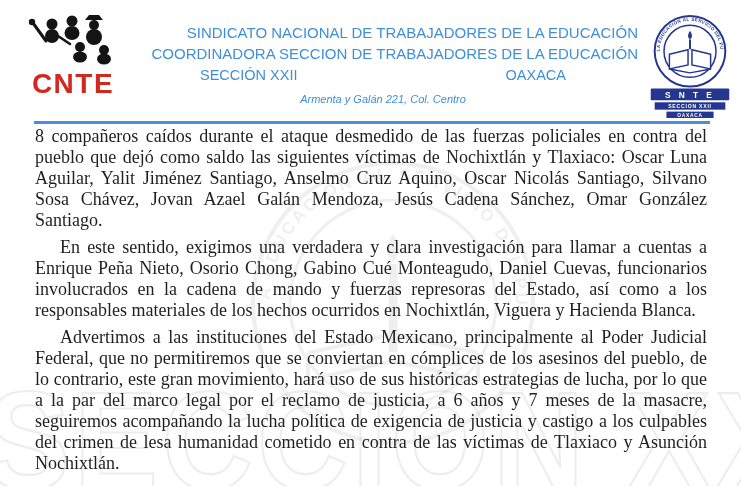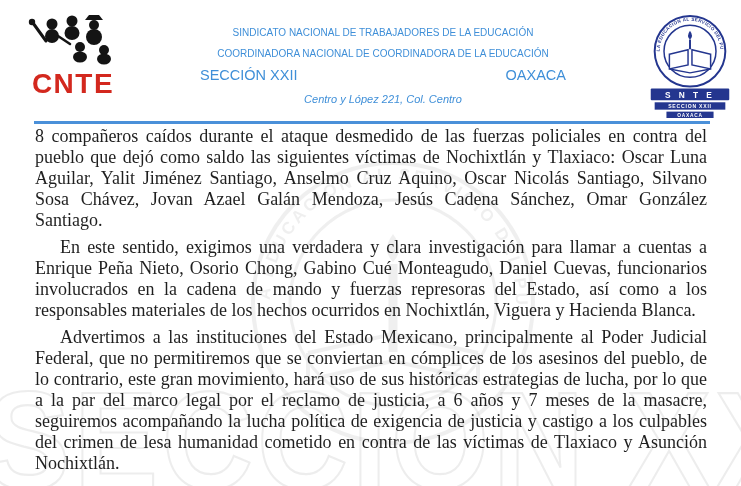--- a/index.html
+++ b/index.html
@@ -25,21 +25,21 @@
     color:transparent;-webkit-text-stroke:2px var(--watermark-gray);
     opacity:.15;transform:scaleY(1.1);transform-origin:top left;
   }
   
   .letterhead{position:absolute;left:0;top:0;width:741px;height:122px;z-index:3;}
   .cnte-logo{position:absolute;left:24px;top:14px;width:96px;height:84px;}
   .cnte-ink{fill:#141414;}
   .cnte-ink-stroke{stroke:#141414;fill:none;stroke-linecap:round;}
   .cnte-text{fill:var(--cnte-red);font-family:"Liberation Sans",sans-serif;font-weight:bold;}
   .header-center{position:absolute;left:128px;top:22px;width:510px;text-align:center;color:var(--header-blue);}
-  .org-line{font-size:10px;line-height:21px;white-space:nowrap;}
+  .org-line{font-size:15px;line-height:21px;white-space:nowrap;text-align:right;}
   .section-line{display:flex;justify-content:space-between;padding:0 72px;font-size:14.5px;line-height:22px;}
   .contact-line{display:flex;justify-content:center;gap:18px;font-style:italic;font-size:11px;margin-top:7px;white-space:nowrap;}
   .snte-logo{position:absolute;right:5px;top:12px;width:92px;height:106px;}
   .snte-stroke{stroke:var(--snte-navy);fill:none;}
   .snte-fill{fill:var(--snte-navy);}
   .snte-book{fill:#ffffff;stroke:var(--snte-navy);}
   .snte-arc-text{fill:var(--snte-navy);font-family:"Liberation Sans",sans-serif;font-weight:bold;}
   .snte-bar-text{fill:#ffffff;font-family:"Liberation Sans",sans-serif;font-weight:bold;}
   .wm-arc-text{fill:var(--watermark-gray);font-family:"Liberation Sans",sans-serif;font-weight:bold;}
   
@@ -91,27 +91,27 @@
         <circle class="cnte-ink" cx="56" cy="33" r="5"></circle>
         <ellipse class="cnte-ink" cx="56" cy="43" rx="7" ry="5.5"></ellipse>
         <circle class="cnte-ink" cx="80" cy="36" r="5"></circle>
         <ellipse class="cnte-ink" cx="80" cy="45" rx="7" ry="5.5"></ellipse>
       </g>
       <text class="cnte-text" x="49" y="79" font-size="28" letter-spacing="1.5" text-anchor="middle">CNTE</text>
     </svg>
 
     <div class="header-center">
       <div class="org-line">SINDICATO NACIONAL DE TRABAJADORES DE LA EDUCACIÓN</div>
-      <div class="org-line">COORDINADORA NACIONAL DE COORDINADORA DE LA EDUCACIÓN</div>
+      <div class="org-line">COORDINADORA SECCION DE TRABAJADORES DE LA EDUCACIÓN</div>
       <div class="section-line">
         <span>SECCIÓN XXII</span>
         <span>OAXACA</span>
       </div>
       <div class="contact-line">
-        <span>Centro y López 221, Col. Centro</span>
+        <span>Armenta y Galán 221, Col. Centro</span>
       </div>
     </div>
 
     <svg class="snte-logo" viewBox="0 0 92 108" aria-hidden="true">
       <defs>
         <path id="snteArc" d="M 15,40 A 31,31 0 1 1 77,40"></path>
       </defs>
       <circle class="snte-stroke" cx="46" cy="40" r="36" stroke-width="2" fill="#fff"></circle>
       <circle class="snte-stroke" cx="46" cy="40" r="26.5" stroke-width="1.5"></circle>
       <text class="snte-arc-text" font-size="4.6" letter-spacing="0.4">

